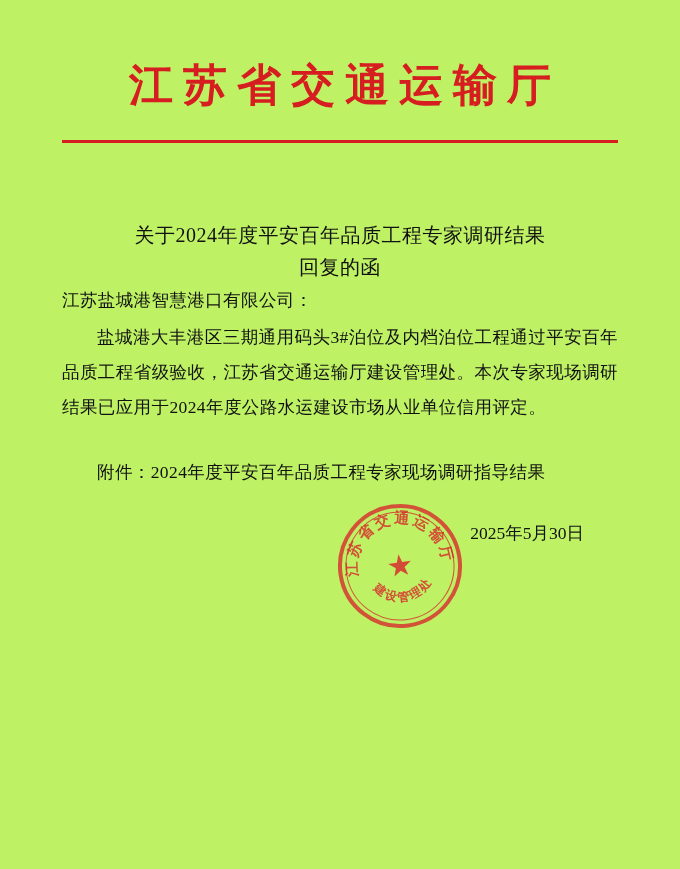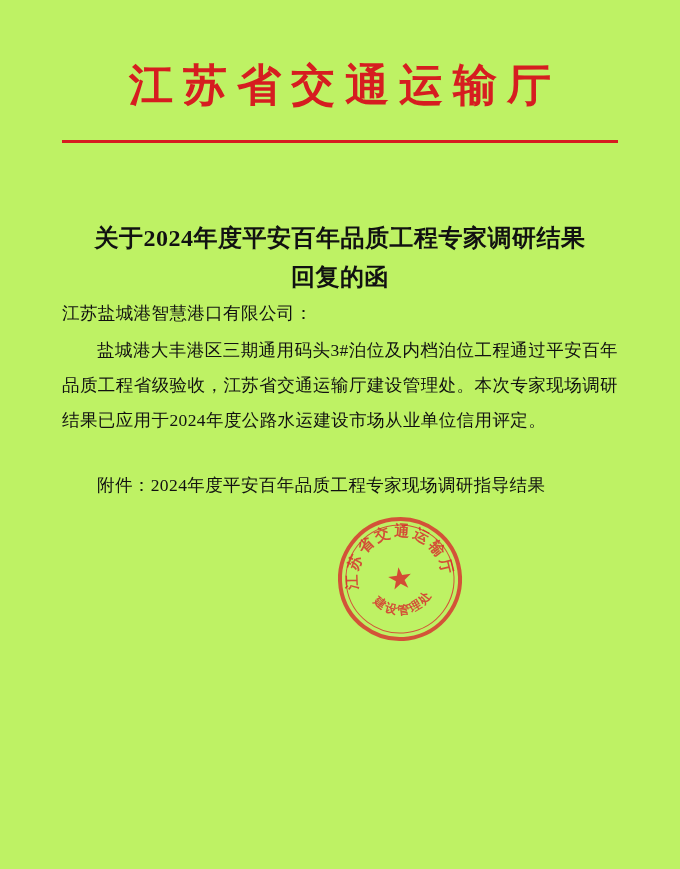--- a/index.html
+++ b/index.html
@@ -41,22 +41,22 @@
     margin-top: 30px;
     height: 3px;
     background: #d61d20;
     width: 100%;
   }
 
   
   .doc-title {
     margin-top: 76px;
     text-align: center;
-    font-size: 24px;
-    font-weight: bold;
+    font-size: 20px;
+    font-weight: normal;
     line-height: 1.6;
     color: #111111;
     letter-spacing: 0.5px;
   }
   .doc-title-line2 {
     display: block;
     text-align: center;
   }
 
   
@@ -144,15 +144,16 @@
             <textPath href="#sealTop" startOffset="50%" text-anchor="middle">江苏省交通运输厅</textPath>
           </text>
           <text font-family="'Liberation Serif','DejaVu Serif',serif" font-size="12" font-weight="bold" fill="#d8262b" fill-opacity="0.8" letter-spacing="2">
             <textPath href="#sealBottom" startOffset="50%" text-anchor="middle">建设管理处</textPath>
           </text>
           <text x="68" y="76" text-anchor="middle" font-size="26" fill="#d8262b" fill-opacity="0.82">★</text>
         </g>
       </svg>
     </div>
 
+    <span class="sig-date">2025年5月30日</span>
   </div>
 
 </div>
 
 </body></html>

